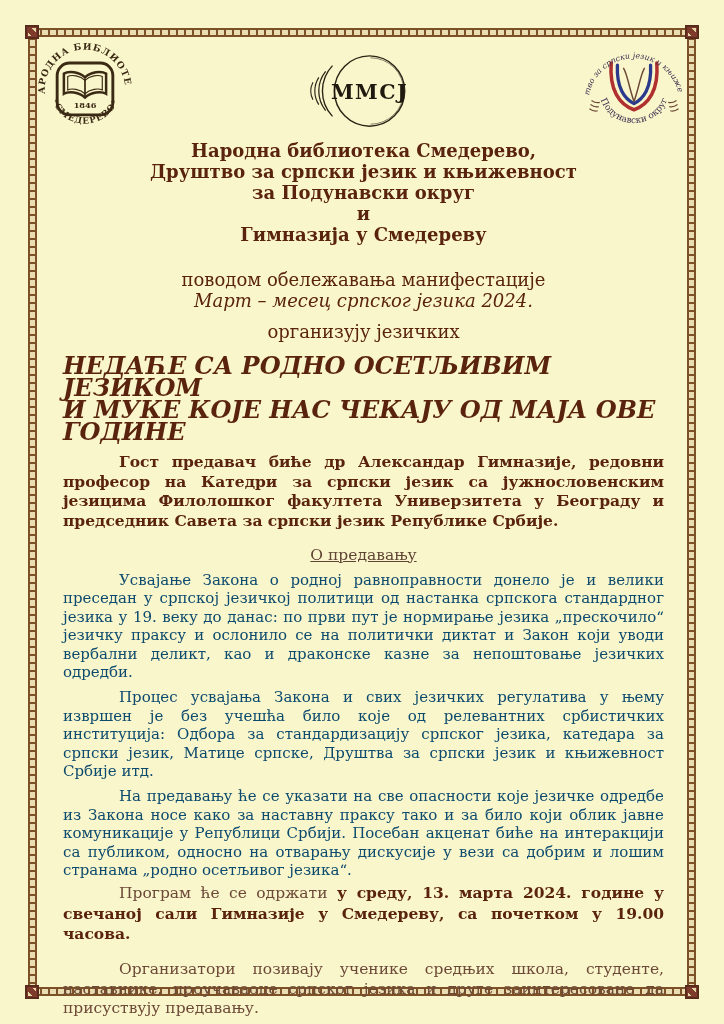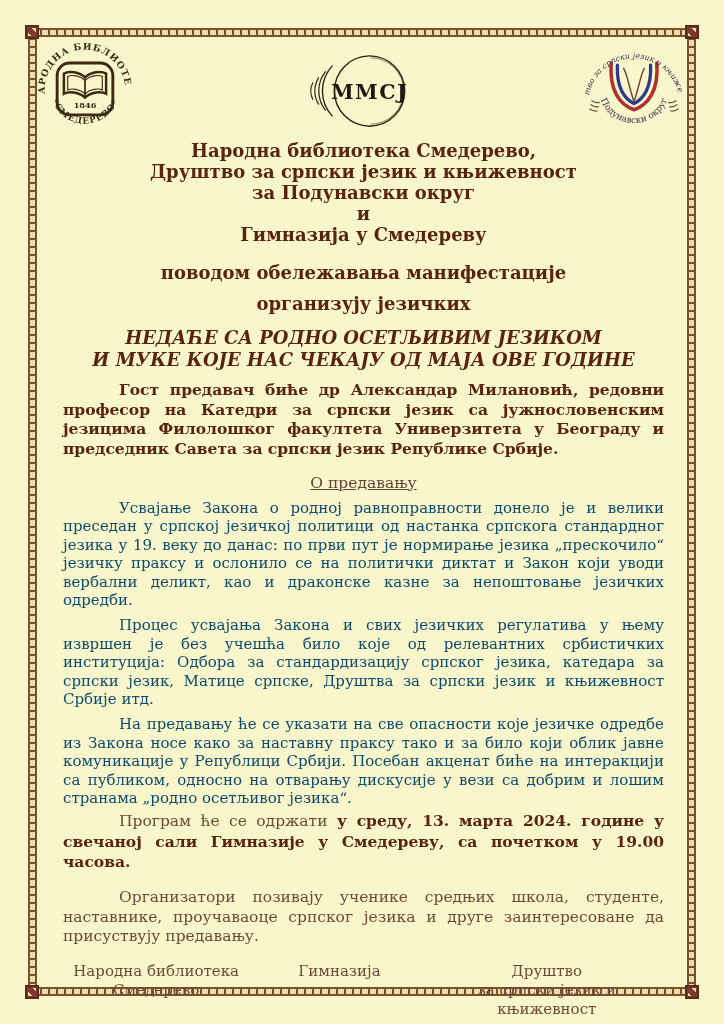--- a/index.html
+++ b/index.html
@@ -42,27 +42,27 @@
   .logo-center { position:absolute; left:50%; top:14px; transform:translateX(-54%); }
   .logo-right  { position:absolute; right:32px; top:-4px; }
   svg text { font-family:"DejaVu Serif","Liberation Serif",serif; }
 
   
   .content { position:relative; padding:0 60px 0 63px; color:#6C4937; }
 
   .head-line { text-align:center; font-weight:bold; color:#5A230E;
                font-size:18px; line-height:21px; }
 
-  .occasion { margin-top:17px; text-align:center; color:#5A230E; font-weight:bold;
+  .occasion { margin-top:24px; text-align:center; color:#5A230E; font-weight:normal;
               font-size:18px; line-height:21px; }
   .occasion .it { font-style:italic; }
   .occasion .org-line { margin-top:10px; }
 
-  .lecture-title { margin-top:13px; text-align:center; font-weight:bold; font-style:italic;
-                   color:#5A230E; font-size:18px; line-height:22px; }
+  .lecture-title { margin-top:13px; text-align:left; font-weight:bold; font-style:italic;
+                   color:#5A230E; font-size:24px; line-height:22px; }
 
   .guest { margin-top:9px; font-weight:bold; color:#5A230E; font-size:15.5px;
            line-height:19.5px; text-align:justify; text-indent:56px; }
 
   .about-heading { margin-top:9px; text-align:center; font-size:15.5px;
                    text-decoration:underline; color:#604434; }
 
   .body-para { margin:6px 0 0 0; font-size:15px; line-height:18.6px;
                text-align:justify; text-indent:56px; color:#0c4a6e; }
   .body-para.first { margin-top:7px; }
@@ -164,29 +164,30 @@
     <div>
       <div class="head-line">Народна библиотека Смедерево,</div>
       <div class="head-line">Друштво за српски језик и књижевност</div>
       <div class="head-line">за Подунавски округ</div>
       <div class="head-line">и</div>
       <div class="head-line">Гимназија у Смедереву</div>
     </div>
 
     <div class="occasion">
       <div>поводом обележавања манифестације</div>
+      <div class="it">Март – месец српског језика 2024.</div>
       <div class="org-line">организују језичких</div>
     </div>
 
     <div class="lecture-title">
       <div>НЕДАЋЕ СА РОДНО ОСЕТЉИВИМ ЈЕЗИКОМ</div>
       <div>И МУКЕ КОЈЕ НАС ЧЕКАЈУ ОД МАЈА ОВЕ ГОДИНЕ</div>
     </div>
 
-    <p class="guest">Гост предавач биће др Александар Милановић, редовни професор на Катедри за српски језик са јужнословенским језицима Филолошког факултета Универзитета у Београду и председник Савета за српски језик Републике Србије.</p>
+    <p class="guest">Гост предавач биће др Александар Гимназије, редовни професор на Катедри за српски језик са јужнословенским језицима Филолошког факултета Универзитета у Београду и председник Савета за српски језик Републике Србије.</p>
 
     <div class="about-heading">О предавању</div>
 
     <p class="body-para first">Усвајање Закона о родној равноправности донело је и велики преседан у српској језичкој политици од настанка српскога стандардног језика у 19. веку до данас: по први пут је нормирање језика „прескочило“ језичку праксу и ослонило се на политички диктат и Закон који уводи вербални деликт, као и драконске казне за непоштовање језичких одредби.</p>
     <p class="body-para">Процес усвајања Закона и свих језичких регулатива у њему извршен је без учешћа било које од релевантних србистичких институција: Одбора за стандардизацију српског језика, катедара за српски језик, Матице српске, Друштва за српски језик и књижевност Србије итд.</p>
     <p class="body-para">На предавању ће се указати на све опасности које језичке одредбе из Закона носе како за наставну праксу тако и за било који облик јавне комуникације у Републици Србији. Посебан акценат биће на интеракцији са публиком, односно на отварању дискусије у вези са добрим и лошим странама „родно осетљивог језика“.</p>
 
     <p class="schedule"><span>Програм ће се одржати </span><b>у среду, 13. марта 2024. године у свечаној сали Гимназије у Смедереву, са почетком у 19.00 часова.</b></p>
 
     <p class="invitation">Организатори позивају ученике средњих школа, студенте, наставнике, проучаваоце српског језика и друге заинтересоване да присуствују предавању.</p>

